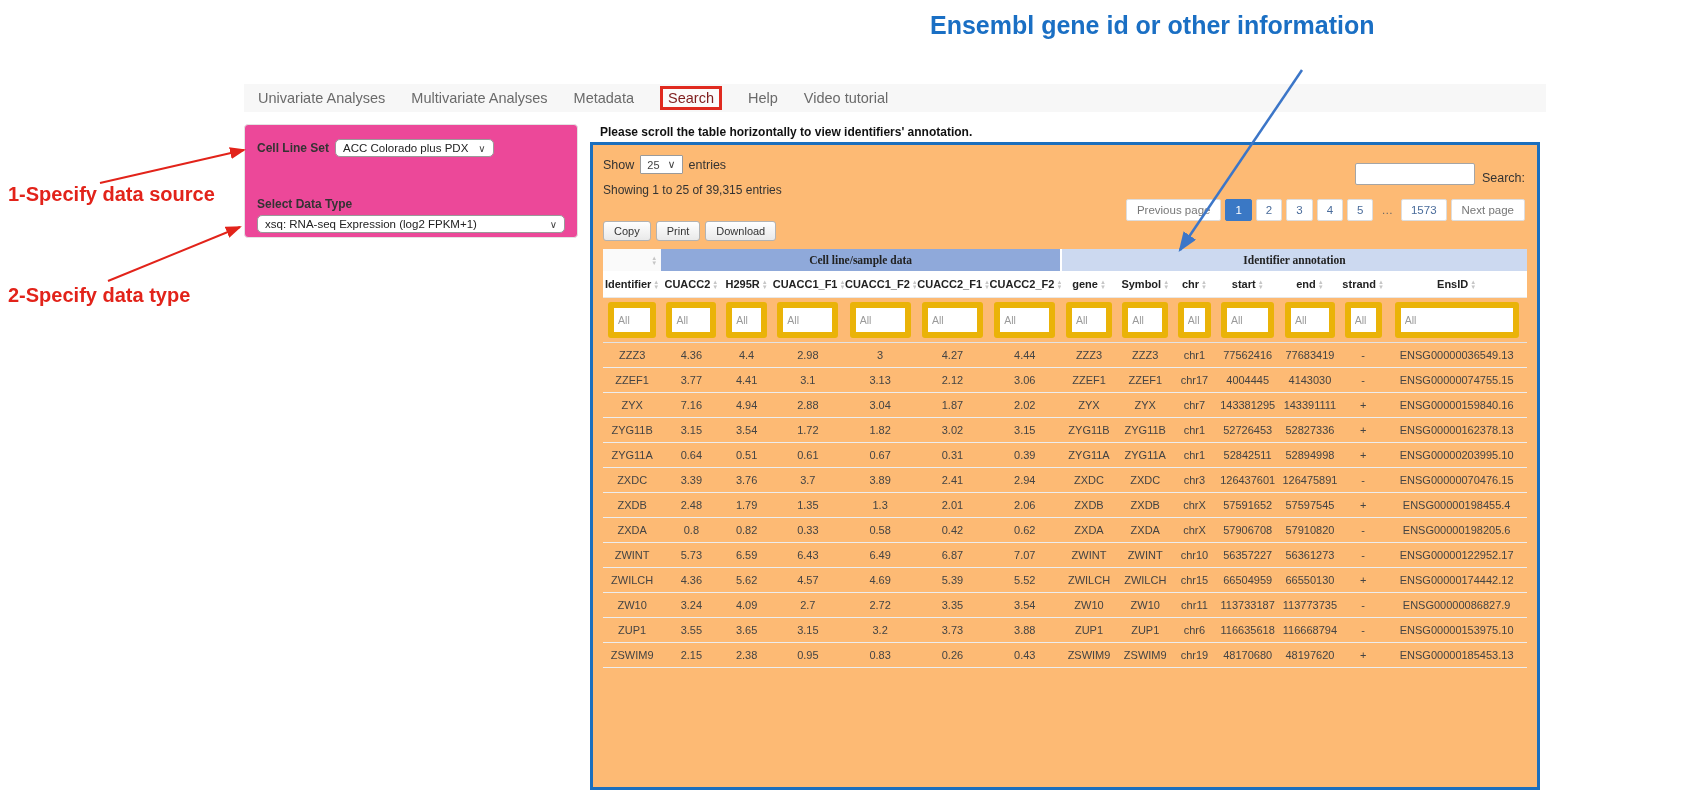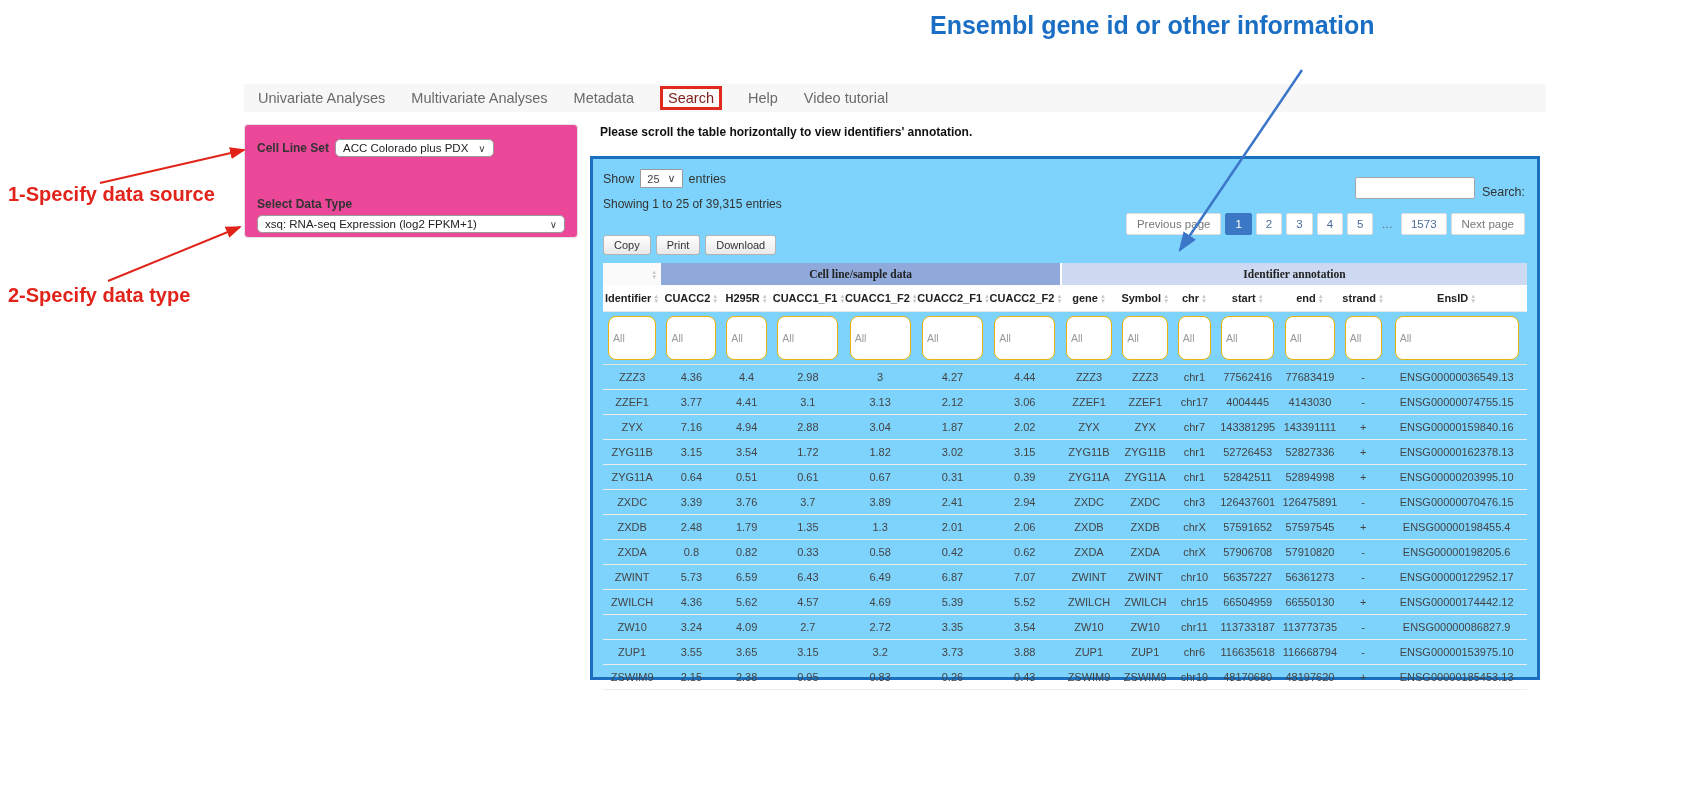--- a/index.html
+++ b/index.html
@@ -49,22 +49,22 @@
     cursor:pointer; white-space:nowrap; overflow:hidden;
   }
   .selectbox .car { color:#444; font-size:10px; }
   .selectbox.full { width:100%; margin-top:4px; }
 
   
   .scroll-note { position:absolute; left:600px; top:125px; font-size:12px; font-weight:bold; color:#111; }
 
   
   .table-box {
-    position:absolute; left:590px; top:142px; width:950px; height:524px;
-    border:3px solid #1b6fbe; background:#7dd3fc; padding:10px 10px 0;margin-top:14px;
+    position:absolute; left:590px; top:142px; width:950px; height:648px;
+    border:3px solid #1b6fbe; background:#fdba74; padding:10px 10px 0;
   }
   .ctl-top { position:relative; height:94px; }
   .show-entries { position:absolute; left:0; top:0; display:flex; align-items:center; gap:6px; font-size:12.5px; color:#333; }
   .mini-select {
     border:1px solid #9a9a9a; border-radius:1px; background:#fff; font-size:11px; color:#444;
     padding:2px 6px; display:inline-flex; align-items:center; gap:8px; cursor:pointer;
   }
   .showing-text { position:absolute; left:0; top:28px; font-size:12px; color:#333; }
   .search-wrap { position:absolute; right:2px; top:8px; display:flex; align-items:flex-end; gap:7px; font-size:12.5px; color:#333; }
   .search-wrap input { width:120px; height:22px; border:1px solid #a5a5a5; border-radius:2px; padding:0 5px; font-size:12px; }
@@ -86,22 +86,22 @@
   table.grid { width:100%; border-collapse:collapse; table-layout:fixed; font-size:11px; color:#444; text-align:center; }
   table.grid th, table.grid td { overflow:hidden; white-space:nowrap; }
   .group-row th { height:22px; font-size:11.5px; font-weight:bold; color:#222;font-family:Liberation Serif, serif; }
   .group-row .g-empty { background:#fafafa; text-align:right; padding-right:4px; }
   .group-row .g-a { background:#8fa9da; border-right:2px solid #fff; }
   .group-row .g-b { background:#ccd9f0; }
   .hdr-row th { font-weight:bold; font-size:11px; color:#222; padding:7px 1px; border-bottom:1px solid #e8e8e8; cursor:pointer; background:#fff; }
   .sort-ic { display:inline-flex; flex-direction:column; vertical-align:middle; margin-left:2px; color:#c6c6c6; font-size:6px; line-height:0.85; }
   .filter-row td { padding:4px 3px; border-bottom:1px solid #e3e3e3; }
   .filter-row input {
-    width:92%; border:1px solid #eab308; border-radius:8px; font-size:10.5px; color:#666;
-    padding:15px 4px; text-align:left;
+    width:92%; border:6px solid #eab308; border-radius:3px; font-size:10.5px; color:#666;
+    padding:6px 4px; text-align:left;
   }
   .filter-row input::placeholder { color:#9a9a9a; }
   tbody td { padding:6px 1px; border-bottom:1px solid #ededed; }
   tbody tr { cursor:pointer; }
 </style>
 </head>
 <body>
 
 <svg class="arrows">
   <defs>

